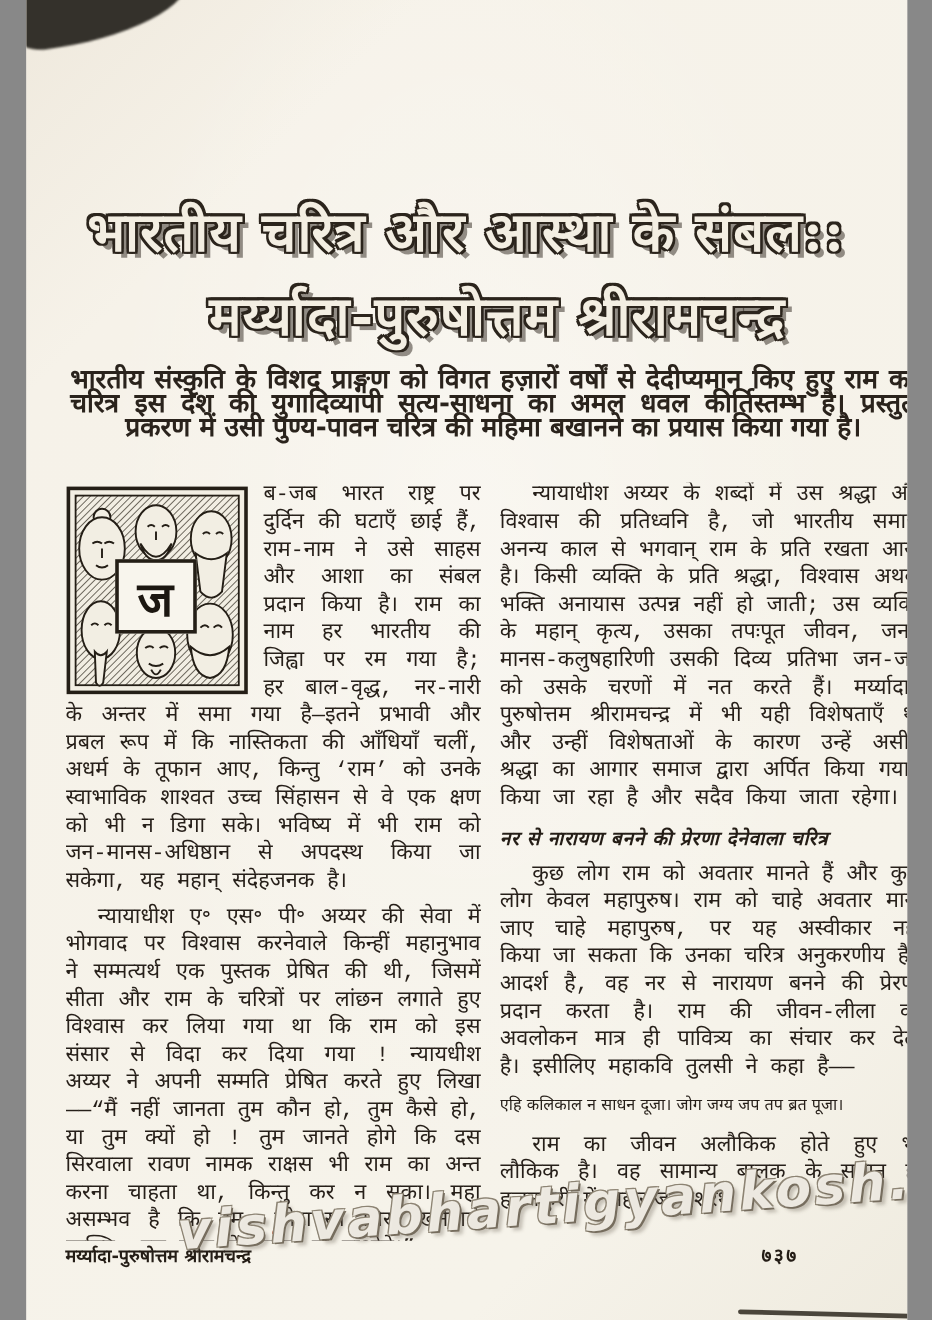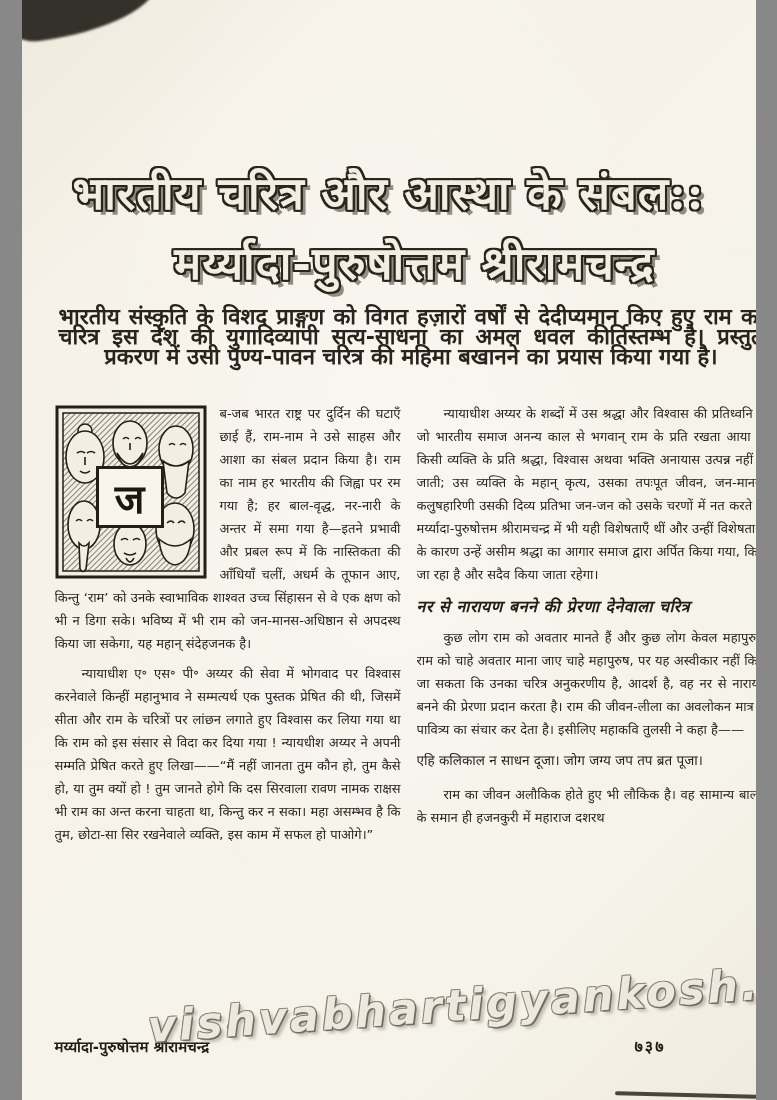--- a/index.html
+++ b/index.html
@@ -82,24 +82,25 @@
     width: 714px; height: 632px;
     display: flex; gap: 16px;
     overflow: hidden;
   }
   .col { overflow: hidden; }
   .col-left  { width: 346px; }
   .col-right { width: 352px; }
 
   .body-p {
     margin: 0 0 7px 0;
-    font-size: 13px;
+    font-size: 18px;
     line-height: 23px;
     text-align: justify;
     color: #261f19;
+    font-family: Liberation Mono, monospace;
   }
   .indent { text-indent: 27px; }
 
   
   .dropcap-box {
     float: left;
     width: 152px; height: 174px;
     margin: 3px 13px 6px 0;
     position: relative;
   }

